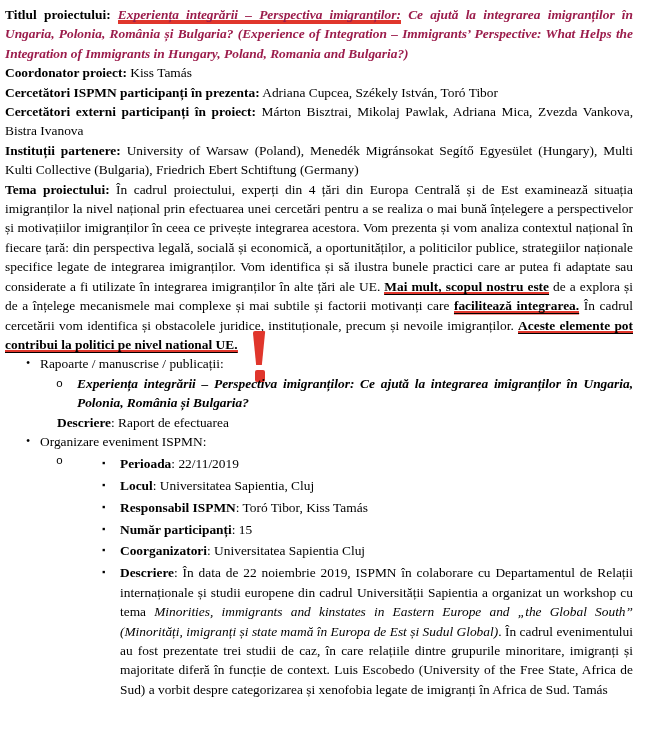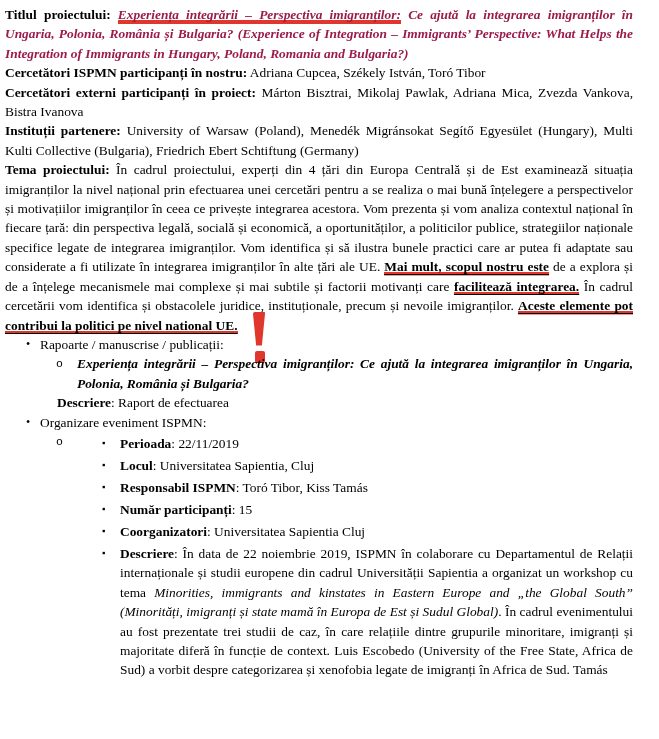--- a/index.html
+++ b/index.html
@@ -77,23 +77,26 @@
 </head>
 <body>
 
 <div class="page">
 
   <p>
     <span class="bold">Titlul proiectului:</span>
     <span class="maroon red-annot-title">Experiența integrării – Perspectiva imigranților:</span><span class="maroon"> Ce ajută la integrarea imigranților în Ungaria, Polonia, România și Bulgaria? (Experience of Integration – Immigrants’ Perspective: What Helps the Integration of Immigrants in Hungary, Poland, Romania and Bulgaria?)</span>
   </p>
 
+  <p>
+    <span class="bold">Coordonator proiect:</span><span> Kiss Tamás</span>
+  </p>
 
   <p>
-    <span class="bold">Cercetători ISPMN participanți în nostru:</span><span> Adriana Cupcea, Székely István, Toró Tibor</span>
+    <span class="bold">Cercetători ISPMN participanți în prezenta:</span><span> Adriana Cupcea, Székely István, Toró Tibor</span>
   </p>
 
   <p>
     <span class="bold">Cercetători externi participanți în proiect:</span><span> Márton Bisztrai, Mikolaj Pawlak, Adriana Mica, Zvezda Vankova, Bistra Ivanova</span>
   </p>
 
   <p>
     <span class="bold">Instituții partenere:</span><span> University of Warsaw (Poland), Menedék Migránsokat Segítő Egyesület (Hungary), Multi Kulti Collective (Bulgaria), Friedrich Ebert Schtiftung (Germany)</span>
   </p>
 

